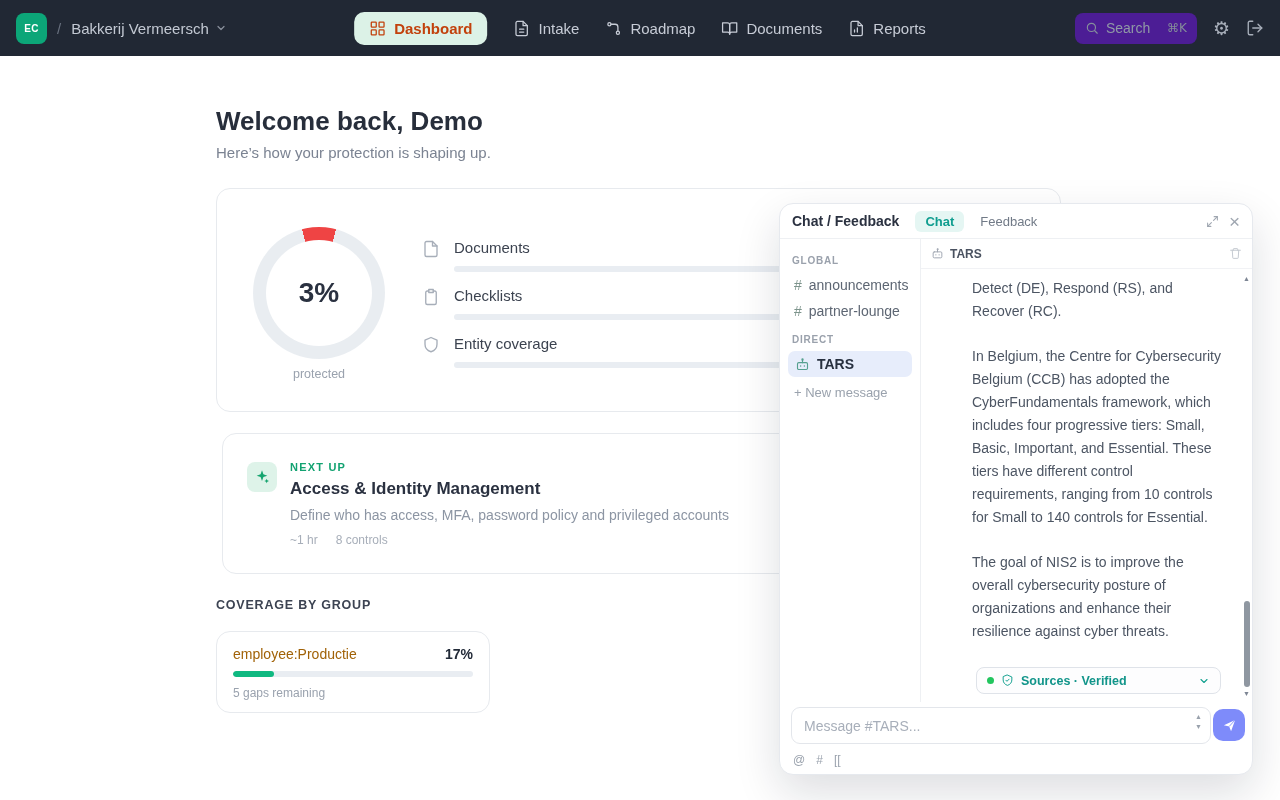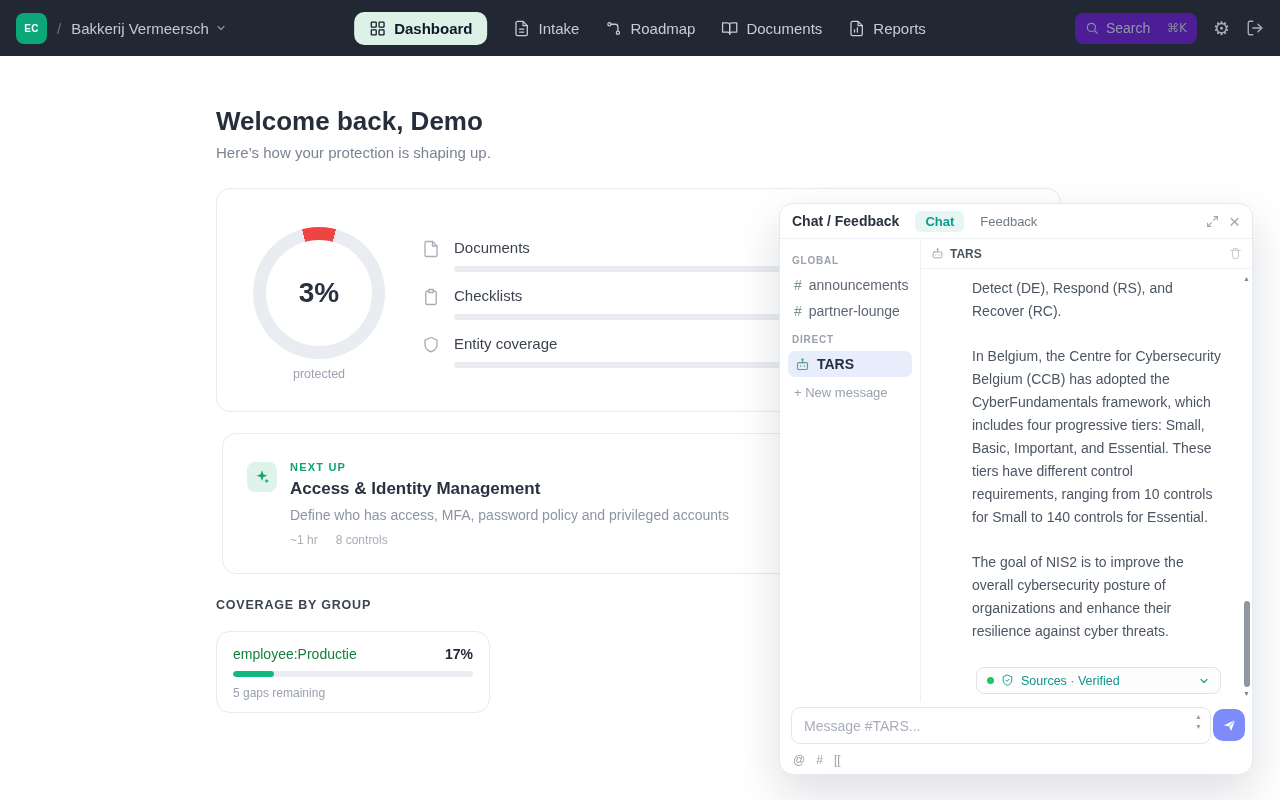--- a/index.html
+++ b/index.html
@@ -17,21 +17,21 @@
         font-size:10px;font-weight:700;display:flex;align-items:center;justify-content:center;
         letter-spacing:.3px;cursor:pointer}
   .crumb-sep{color:#69717f;font-size:15px}
   .org-switch{display:flex;align-items:center;gap:6px;color:#c3c9d3;font-size:15px}
   .org-switch svg{width:12px;height:12px;color:#8a919d}
   .nav-center{position:absolute;left:50%;transform:translateX(-50%);top:0;height:56px;
               display:flex;align-items:center;gap:26px}
   .nav-item{display:flex;align-items:center;gap:8px;font-size:15px;color:#c7ccd6;
             text-decoration:none;cursor:pointer;background:none;border:none}
   .nav-item svg{width:17px;height:17px}
-  .nav-item.active{background:#dcf2e7;color:#0f172a;padding:8px 15px;border-radius:10px;font-weight:600}
+  .nav-item.active{background:#dcf2e7;color:#c2410c;padding:8px 15px;border-radius:10px;font-weight:600}
   .nav-right{margin-left:auto;display:flex;align-items:center;gap:16px}
   .search-pill{display:flex;align-items:center;gap:7px;background:#4c1d95;border-radius:8px;
                height:31px;padding:0 10px;width:122px;color:#9099a6;font-size:14px;cursor:pointer}
   .search-pill svg{width:14px;height:14px;color:#858e9b}
   .search-shortcut{margin-left:auto;font-size:12px;color:#848d9a;font-family:"DejaVu Sans",sans-serif}
   .icon-btn{color:#a8afba;display:flex;align-items:center}
   .gear-glyph{font-size:19px;line-height:1;font-family:"DejaVu Sans",sans-serif}
   .icon-btn svg{width:18px;height:18px}
 
   
@@ -61,21 +61,21 @@
   .nextup-body{position:absolute;left:67px;top:27px;right:24px}
   .kicker{font-size:11px;font-weight:700;letter-spacing:1.2px;color:#12a271}
   .nextup-title{margin-top:6px;font-size:17px;font-weight:700;color:#2a3140}
   .nextup-desc{margin-top:8px;font-size:14px;color:#8c95a3}
   .nextup-meta{margin-top:10px;display:flex;gap:18px;font-size:12px;color:#a7aeb9}
 
   .section-heading{position:absolute;left:216px;top:598px;font-size:12.5px;font-weight:700;
                    letter-spacing:.8px;color:#3c4352}
   .coverage-card{left:216px;top:631px;width:274px;height:82px;padding:14px 16px;cursor:pointer}
   .cov-row{display:flex;justify-content:space-between;align-items:center}
-  .cov-name{font-size:14px;font-weight:500;color:#15803d}
+  .cov-name{font-size:14px;font-weight:500;color:#a16207}
   .cov-pct{font-size:14px;font-weight:700;color:#222a38}
   .cov-bar{margin-top:9px;height:6px;background:#e9edf2;border-radius:3px;overflow:hidden}
   .cov-fill{height:100%;background:#10b981;border-radius:3px}
   .cov-gaps{margin-top:9px;font-size:12px;color:#9aa2ae}
 
   
   .chat-panel{position:absolute;left:779px;top:203px;width:474px;height:572px;background:#fff;
               border:1px solid #e6e9ee;border-radius:14px;z-index:20;
               box-shadow:0 18px 45px rgba(15,23,42,.14);overflow:hidden}
   .chat-header{position:absolute;top:0;left:0;right:0;height:35px;border-bottom:1px solid #eef0f3;
@@ -106,21 +106,21 @@
   .thread-header .spacer{flex:1}
   .trash-btn{color:#c3c8d0}
   .trash-btn svg{width:13px;height:13px}
   .messages{position:absolute;top:30px;bottom:0;left:0;right:12px;overflow:hidden;
             padding:8px 0 0 51px}
   .messages p{width:250px;font-size:14px;line-height:23px;color:#4c5563;margin:0 0 22px}
   .sources-btn{display:flex;align-items:center;gap:7px;width:245px;height:27px;margin-left:4px;
                border:1px solid #dfe3e9;border-radius:8px;background:#fdfdfe;padding:0 10px}
   .src-dot{width:7px;height:7px;border-radius:50%;background:#22c55e}
   .sources-btn svg{width:13px;height:13px;color:#12a08f}
-  .src-label{font-size:12.5px;font-weight:400;color:#12958a}
+  .src-label{font-size:12.5px;font-weight:700;color:#12958a}
   .src-chev{margin-left:auto;color:#12a08f}
   .src-chev svg{width:12px;height:12px}
   .scroll-up,.scroll-down{position:absolute;right:2px;font-size:7px;color:#7d8694;line-height:1}
   .scroll-up{top:36px}
   .scroll-down{bottom:5px}
   .scroll-thumb{position:absolute;right:2px;bottom:15px;width:6px;height:86px;border-radius:3px;
                 background:#8f97a1;cursor:grab}
 
   .chat-footer{position:absolute;bottom:0;left:0;right:0;height:72px}
   .input-wrap{position:absolute;left:11px;top:5px;width:420px;height:37px}

